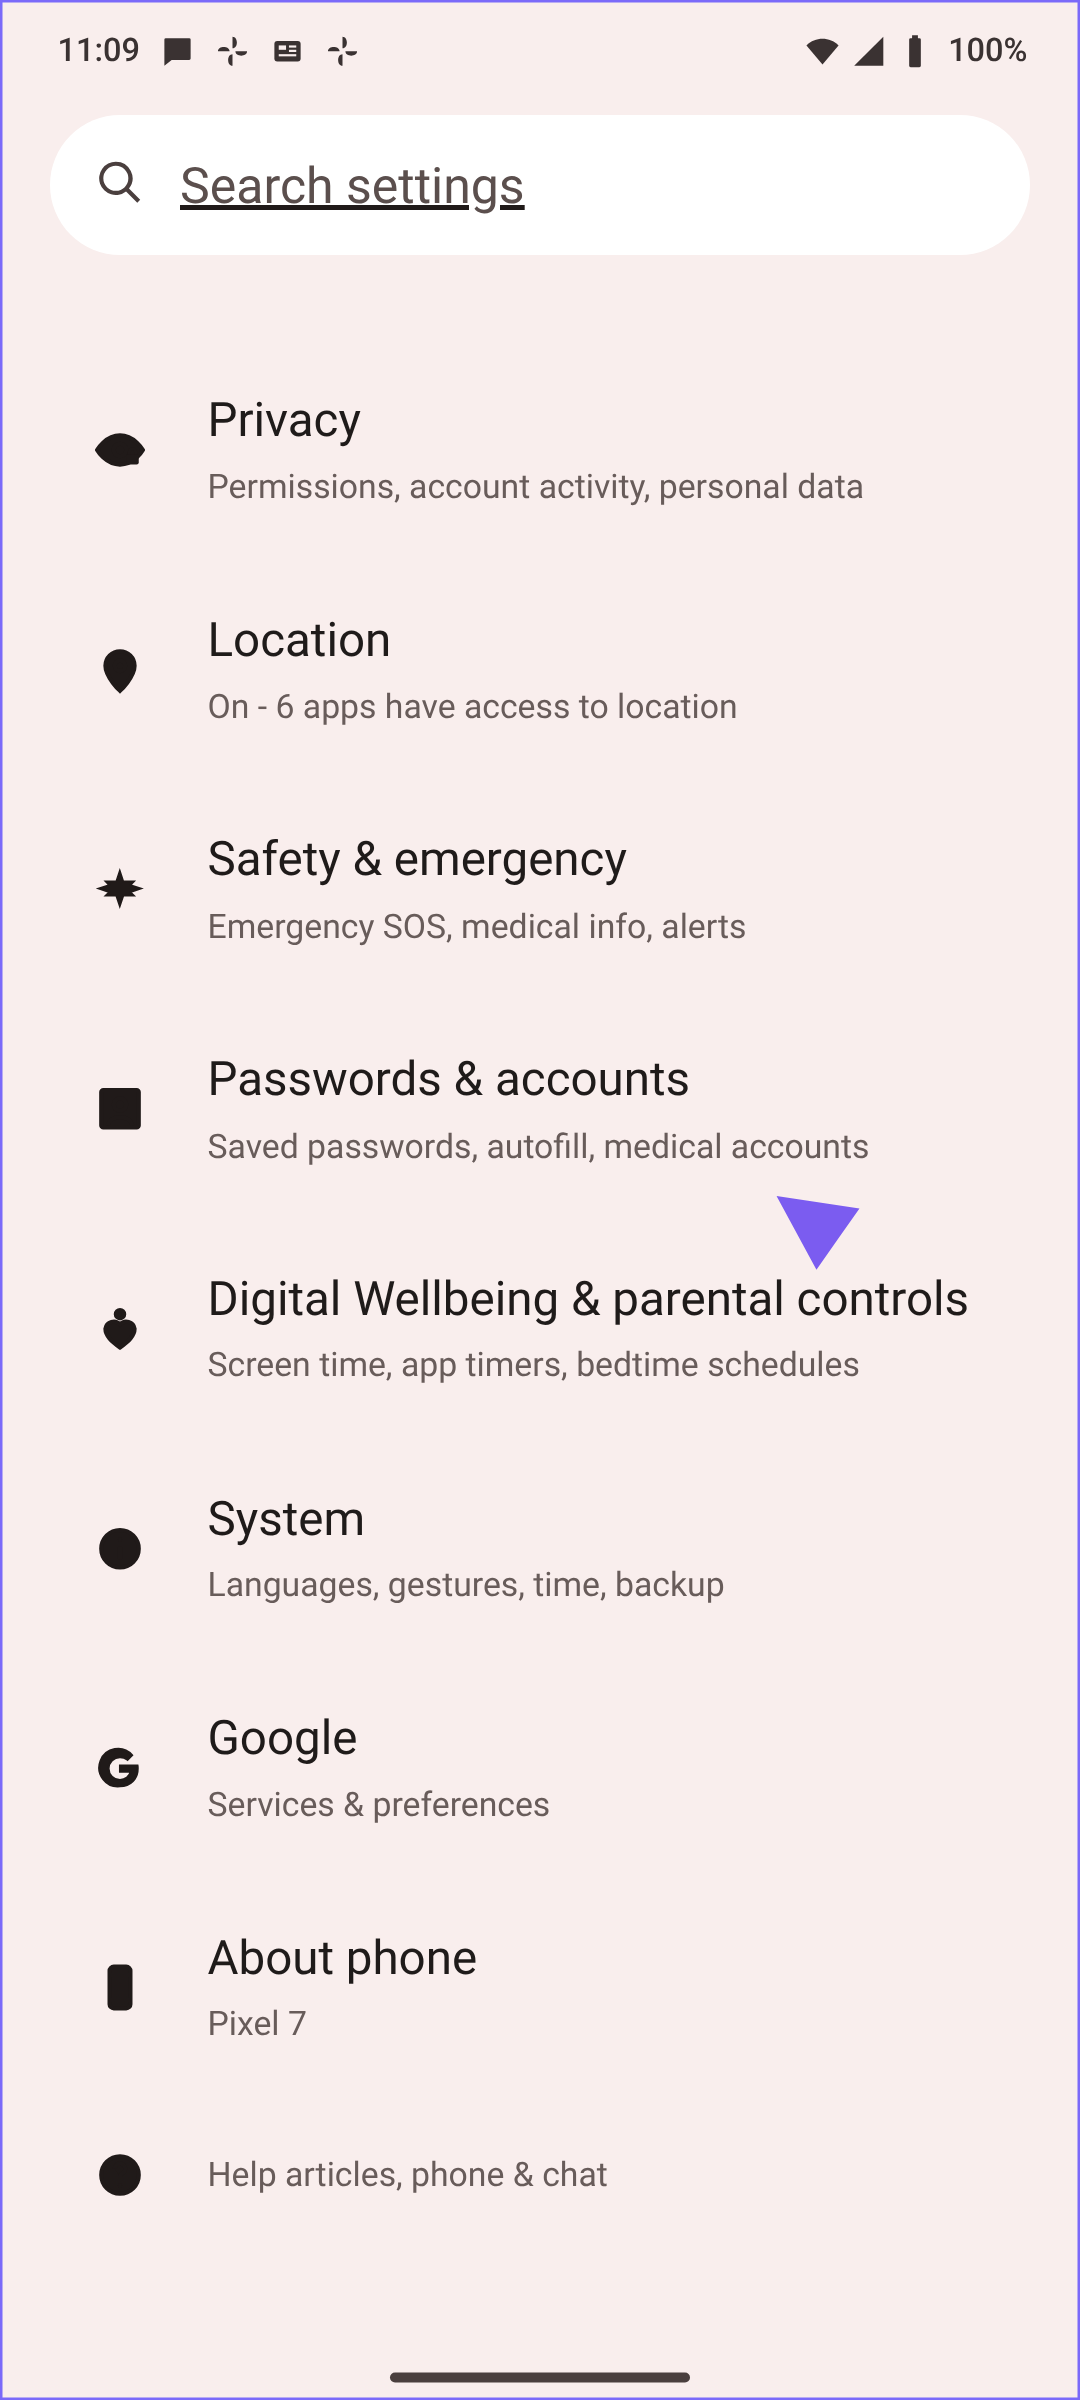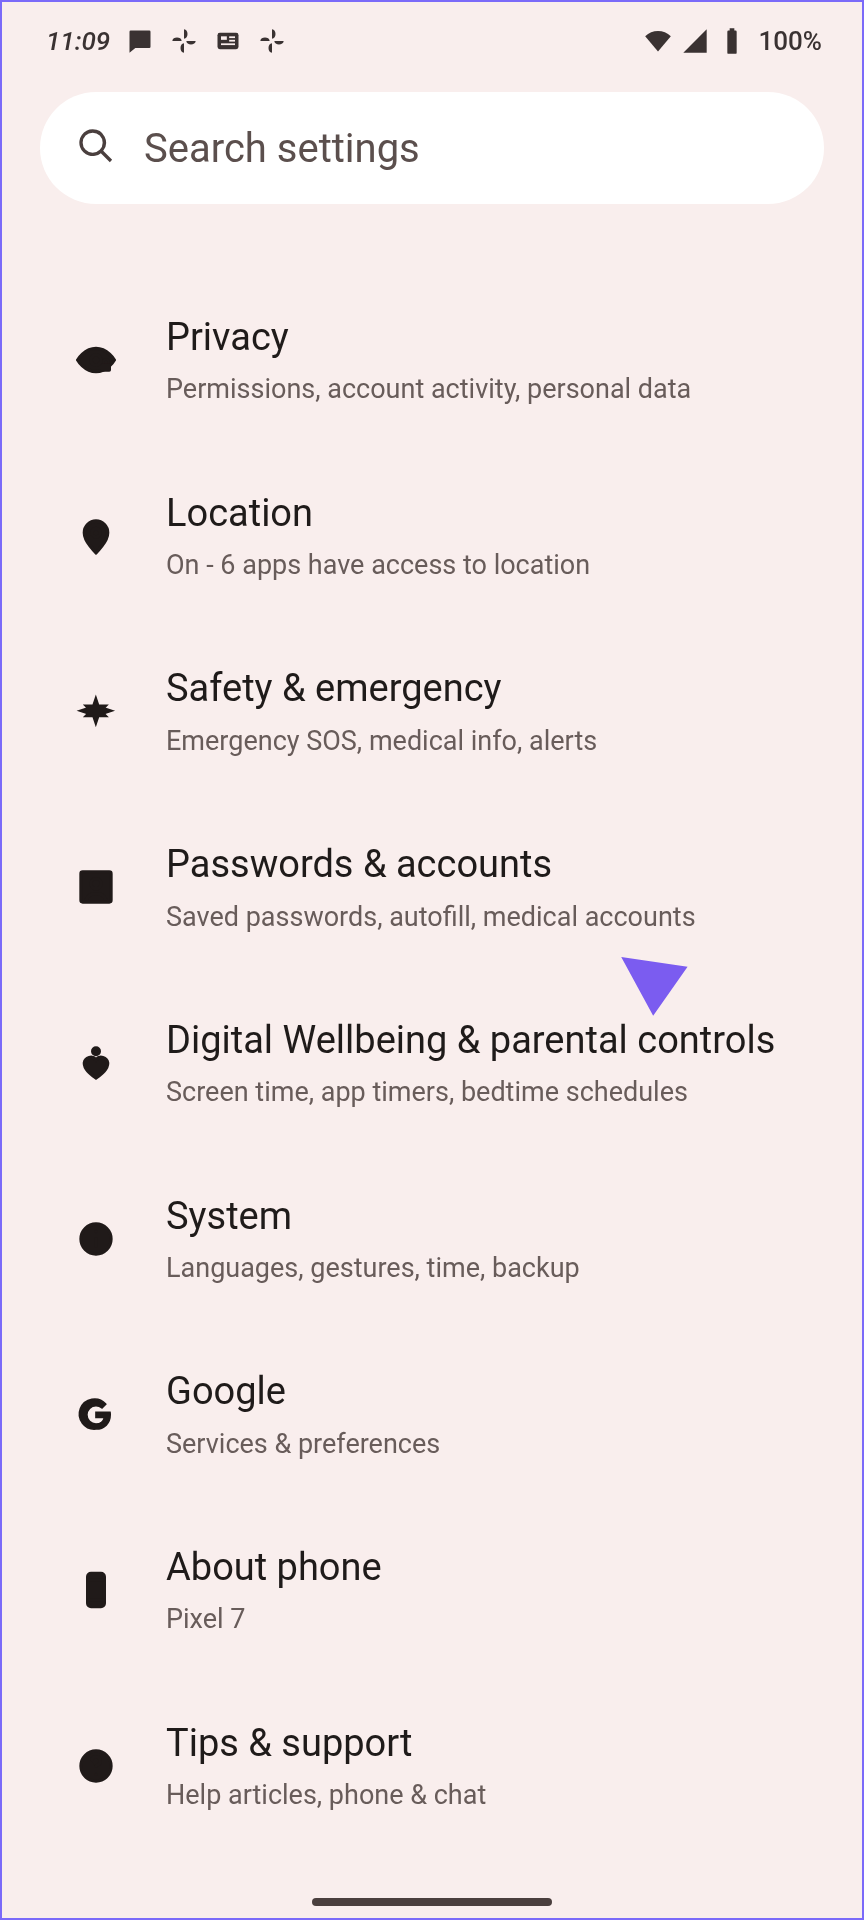--- a/index.html
+++ b/index.html
@@ -16,36 +16,37 @@
   
   .status-bar {
     display: flex;
     justify-content: space-between;
     align-items: center;
     padding: 24px 40px 12px 44px;
     font-size: 26px;
     font-weight: 500;
     color: #3a3232;
   }
-  .status-left { display: flex; align-items: center; gap: 16px; font-style: italic; }
+  .status-left { display: flex; align-items: center; gap: 16px; }
   .status-right { display: flex; align-items: center; gap: 9px; }
   .status-icon { display: inline-flex; width: 28px; height: 28px; align-items:center; justify-content:center; }
   .status-icon svg { width: 28px; height: 28px; fill: #3a3232; }
   .batt-text { font-size: 26px; margin-left: 4px; }
 
   
   .search-wrap { padding: 24px 38px 0 38px; }
   .search {
     display: flex;
     align-items: center;
     background: #fff;
     border-radius: 999px;
     height: 112px;
     padding: 0 36px;
     gap: 28px;
+    text-decoration: underline;
   }
   .search svg { width: 40px; height: 40px; fill: #4a3f3e; }
   .search-ph { font-size: 40px; color: #5b4f4d; }
 
   
   .list { padding: 68px 0 0 0; }
   .item {
     display: flex;
     align-items: center;
     padding: 40px 40px 40px 72px;
@@ -256,21 +257,20 @@
 
   <div class="item">
     <div class="item-icon">
       <svg viewBox="0 0 24 24" fill="none" stroke-width="2">
           <circle cx="12" cy="12" r="9"></circle>
           <path d="M9.5 9a2.5 2.5 0 1 1 3.5 2.3c-.8.4-1 1-1 1.7"></path>
           <circle cx="12" cy="17" r="1" fill="#201a19" stroke="none"></circle>
         </svg>
     </div>
     <div class="item-text">
-      <div class="item-title">Tips &amp; support</div>
       <div class="item-sub">Help articles, phone &amp; chat</div>
     </div>
   </div>
 
 </div>
 
 <div class="arrow">
   <svg viewBox="0 0 170 100">
       <path d="M0 50 L110 50 L110 20 L170 50 L110 80 L110 50 Z"></path>
     </svg>

